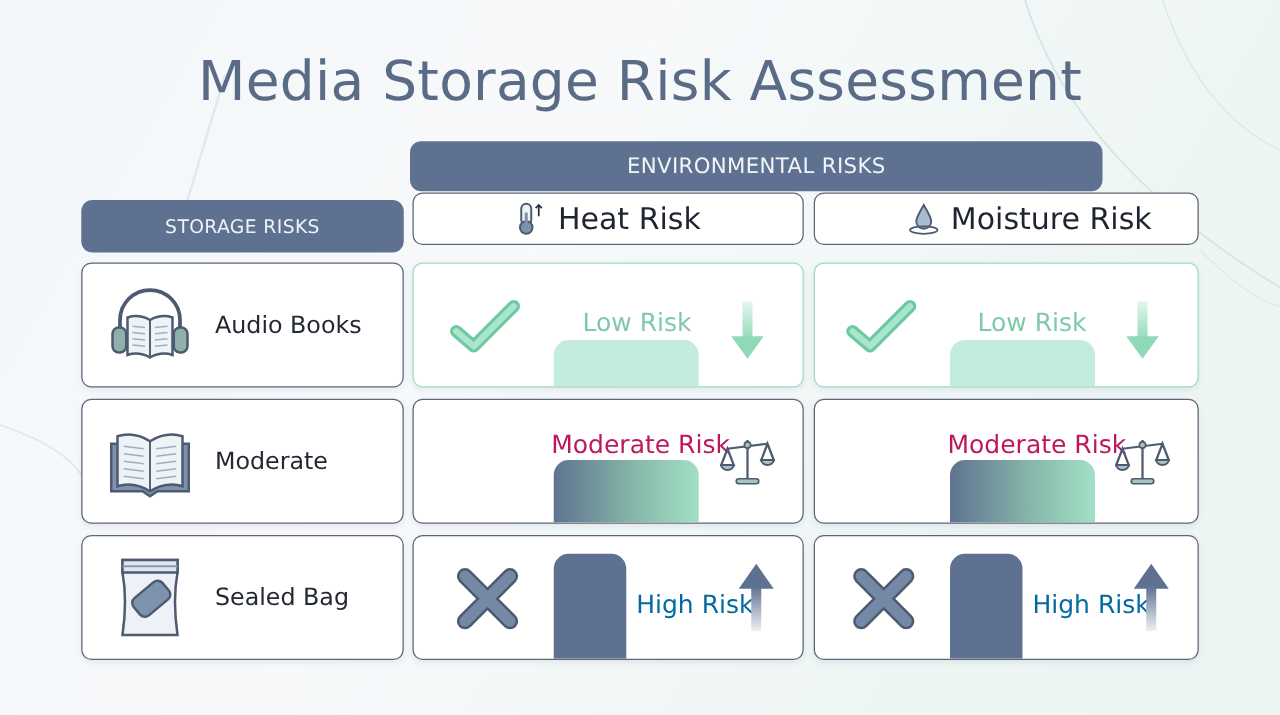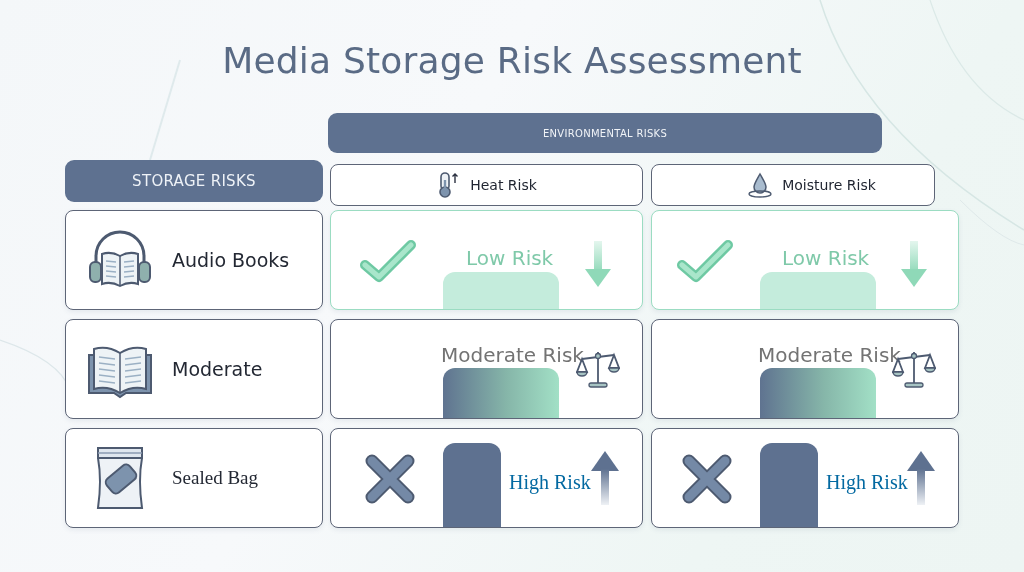--- a/index.html
+++ b/index.html
@@ -6,65 +6,65 @@
   html, body { width: 1024px; height: 572px; overflow: hidden; }
   body {
     font-family: "DejaVu Sans", "Liberation Sans", sans-serif;
     background: linear-gradient(120deg, #f4f7f9 0%, #f7f9fb 40%, #eef6f4 75%, #edf5f3 100%);
     position: relative;
     color: #2b3140;
   }
   .bg-arcs { position: absolute; inset: 0; pointer-events: none; }
   .title {
     position: absolute; left: 0; right: 0; top: 40px;
-    text-align: center; font-size: 36px; color: #5a6b85; letter-spacing: 0.2px;
+    text-align: center; font-size: 44px; color: #5a6b85; letter-spacing: 0.2px;
     font-family: "DejaVu Sans", sans-serif; font-weight: normal;
   }
   .env-header {
     position: absolute; left: 328px; top: 113px; width: 554px; height: 40px;
     background: #5e7190; border-radius: 9px; color: #f1f4f8;
     display: flex; align-items: center; justify-content: center;
-    font-size: 10px; letter-spacing: 0.3px;
+    font-size: 17px; letter-spacing: 0.3px;
   }
   .format-header {
     position: absolute; left: 65px; top: 160px; width: 258px; height: 42px;
     background: #5e7190; border-radius: 9px; color: #eef2f7;
     display: flex; align-items: center; justify-content: center;
     font-size: 15px; letter-spacing: 0.3px;
   }
   .col-header {
-    position: absolute; top: 164px; height: 42px; background: #fff;
+    position: absolute; top: 154px; height: 42px; background: #fff;
     border: 1.5px solid #5d6577; border-radius: 8px;
     display: flex; align-items: center; justify-content: center; gap: 8px;
-    font-size: 14px; color: #1f2430;
+    font-size: 24px; color: #1f2430;
   }
   .col-header.heat { left: 330px; width: 313px; }
-  .col-header.moist { left: 651px; width: 284px; padding-left: 36px; }
+  .col-header.moist { left: 651px; width: 308px; padding-left: 36px; }
   .cell {
     position: absolute; background: #fff; border: 1.5px solid #5d6577;
     border-radius: 8px; overflow: hidden;
     box-shadow: 0 2px 5px rgba(80,100,130,0.10);
   }
   .cell.low { border-color: #9bdcc2; }
   .format-cell { left: 65px; width: 258px; display: flex; align-items: center; }
   .format-cell .ficon { width: 72px; height: 72px; margin-left: 18px; }
   .format-cell .flabel { margin-left: 16px; font-size: 19px; color: #232833; }
   .r1 { top: 210px; height: 100px; }
   .r2 { top: 319px; height: 100px; }
-  .r3 { top: 428px; height: 100px; font-family: Liberation Serif, serif; }
+  .r3 { top: 428px; height: 100px; }
   .heatc { left: 330px; width: 313px; }
   .moistc { left: 651px; width: 308px; }
   .bar { position: absolute; bottom: 0; border-radius: 12px 12px 0 0; }
   .bar.low { left: 112px; width: 116px; height: 37px; background: #c4ecdc; }
   .bar.mod { left: 112px; width: 116px; height: 50px;
     background: linear-gradient(90deg, #5f7390 0%, #86b6a9 55%, #a2e0c6 100%); }
   .bar.high { left: 112px; width: 58px; height: 84px; background: #5e7190; }
   .risk-text { position: absolute; font-size: 20px; }
   .risk-text.low { left: 135px; top: 35px; color: #7fc9a9; }
-  .risk-text.mod { left: 110px; top: 23px; color: #737373; text-align: center; }
+  .risk-text.mod { left: 110px; top: 23px; color: #be185d; text-align: center; }
   .risk-text.high { left: 178px; top: 42px; color: #0369a1; }
   .cicon { position: absolute; }
 </style>
 </head>
 <body>
 
 <svg class="bg-arcs" width="1024" height="572">
   <path d="M820 0 Q 860 130 1024 230" stroke="#d6e6e4" stroke-width="1.5" fill="none"></path>
   <path d="M930 0 Q 960 90 1024 120" stroke="#dbe9e7" stroke-width="1.2" fill="none"></path>
   <path d="M0 340 Q 60 360 70 390" stroke="#dde7ea" stroke-width="1.2" fill="none"></path>

